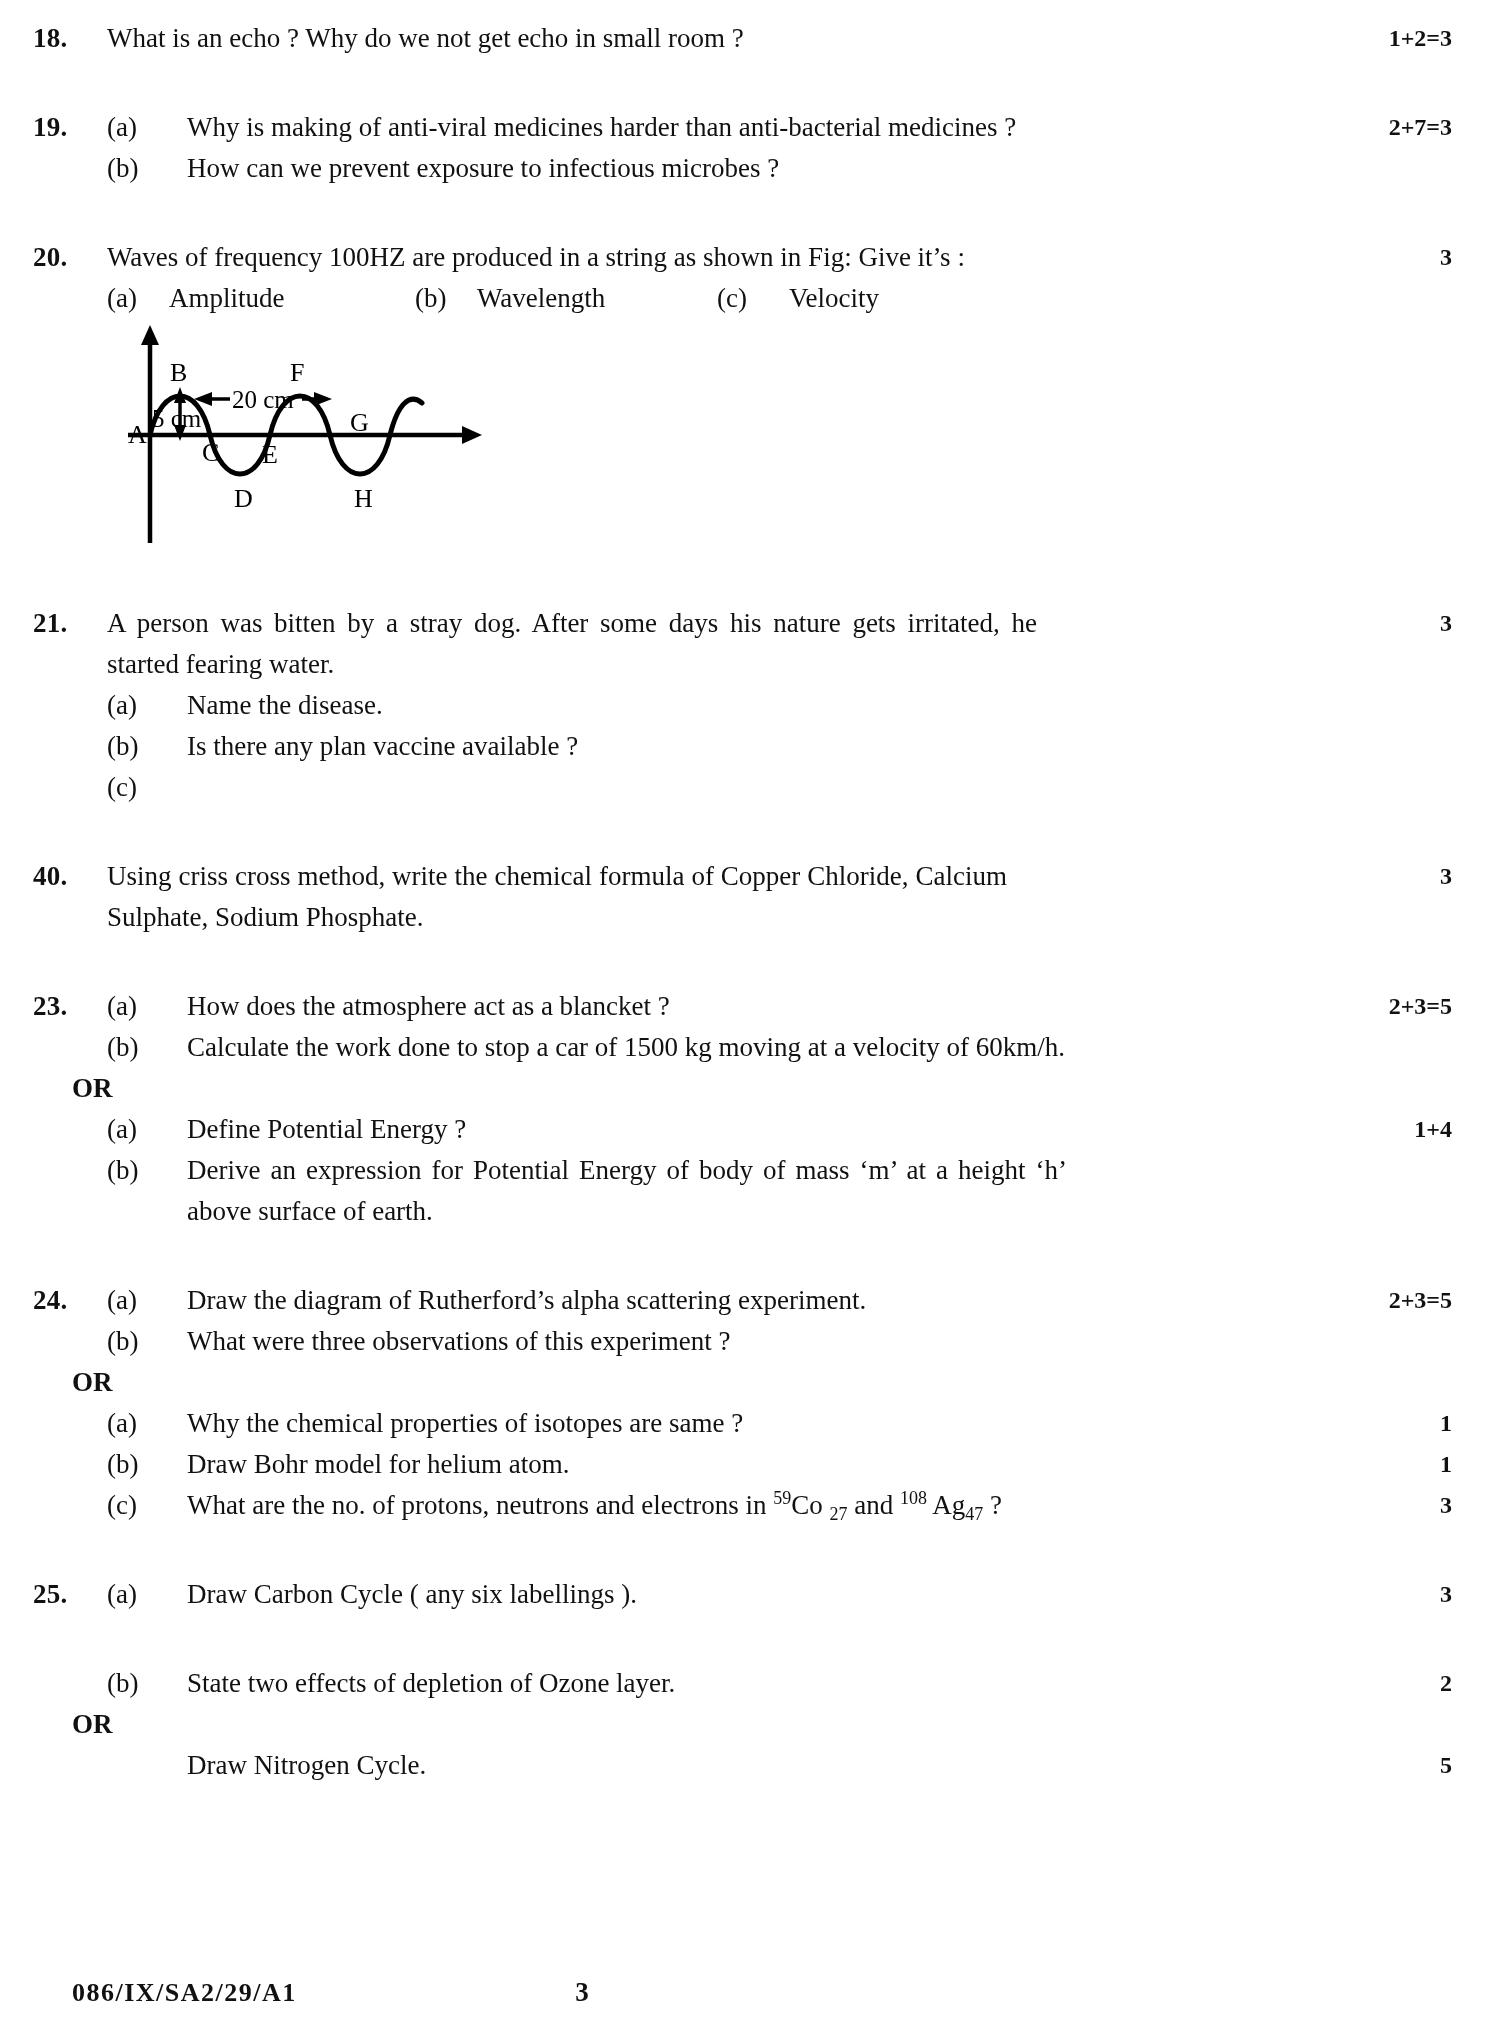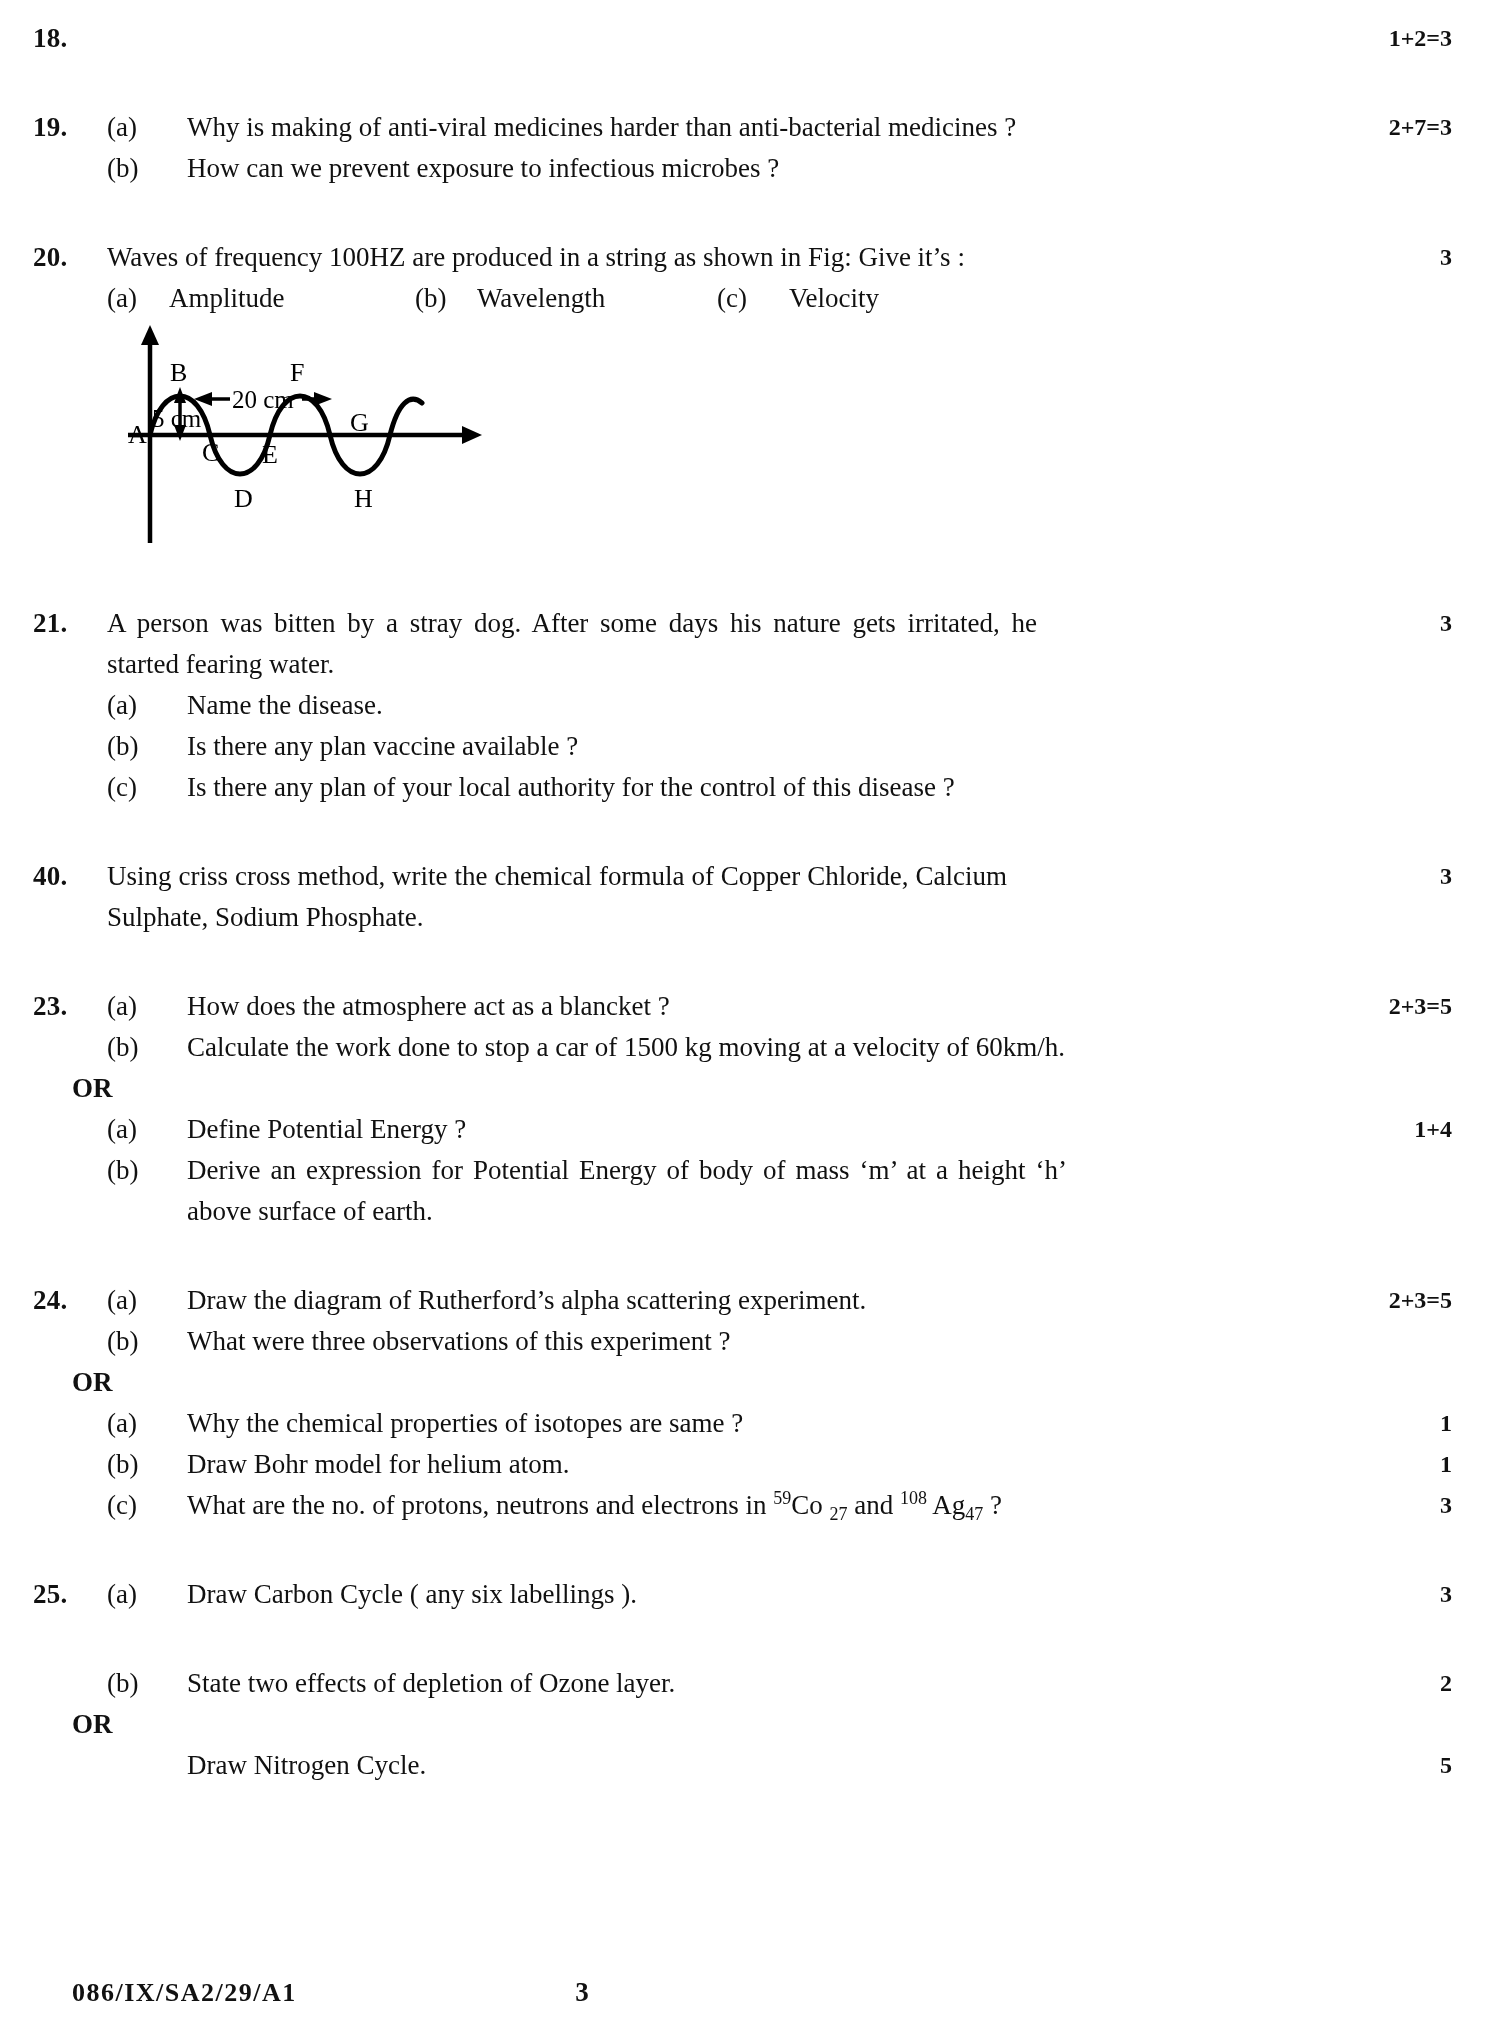--- a/index.html
+++ b/index.html
@@ -129,20 +129,21 @@
   }
 </style>
 </head>
 <body>
 
 <div class="page">
 
   <div class="sp18"></div>
   <div class="qrow">
     <div class="qnum">18.</div>
+    <div class="qtext">What is an echo ? Why do we not get echo in small room ?</div>
     <div class="marks">1+2=3</div>
   </div>
 
   <div class="sp48"></div>
   <div class="qrow">
     <div class="qnum">19.</div>
     <div class="qsub">(a)</div>
     <div class="qtext">Why is making of anti-viral medicines harder than anti-bacterial medicines ?</div>
     <div class="marks">2+7=3</div>
   </div>
@@ -215,21 +216,20 @@
     <div class="qtext">Name the disease.</div>
   </div>
   <div class="qrow">
     <div class="qnum"></div>
     <div class="qsub">(b)</div>
     <div class="qtext">Is there any plan vaccine available ?</div>
   </div>
   <div class="qrow">
     <div class="qnum"></div>
     <div class="qsub">(c)</div>
-    <div class="qtext">Is there any plan of your local authority for the control of  this disease ?</div>
   </div>
 
   <div class="sp48"></div>
   <div class="qrow">
     <div class="qnum">40.</div>
     <div class="qtext just" style="max-width:900px">Using criss cross method, write the chemical formula of Copper Chloride, Calcium Sulphate, Sodium Phosphate.</div>
     <div class="marks">3</div>
   </div>
 
   <div class="sp48"></div>

